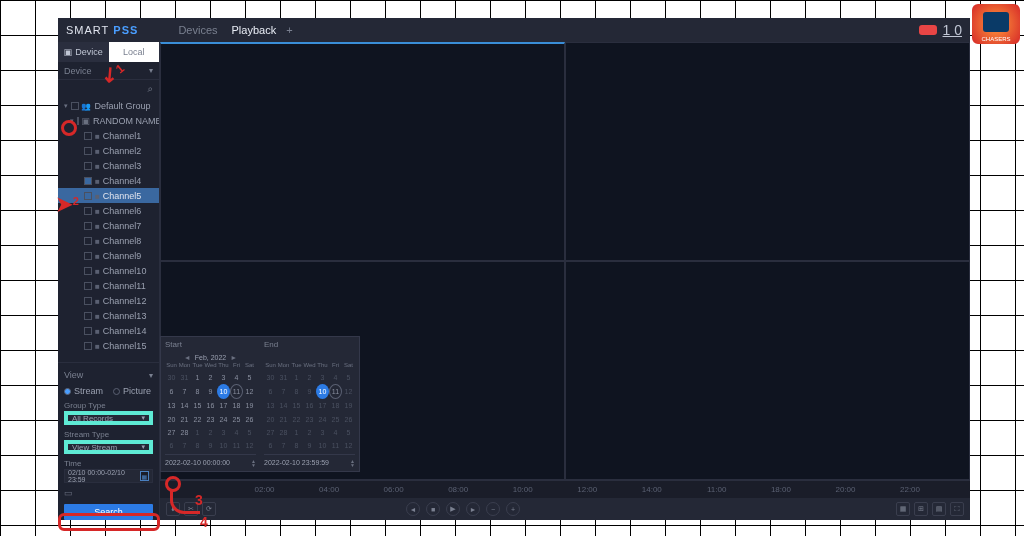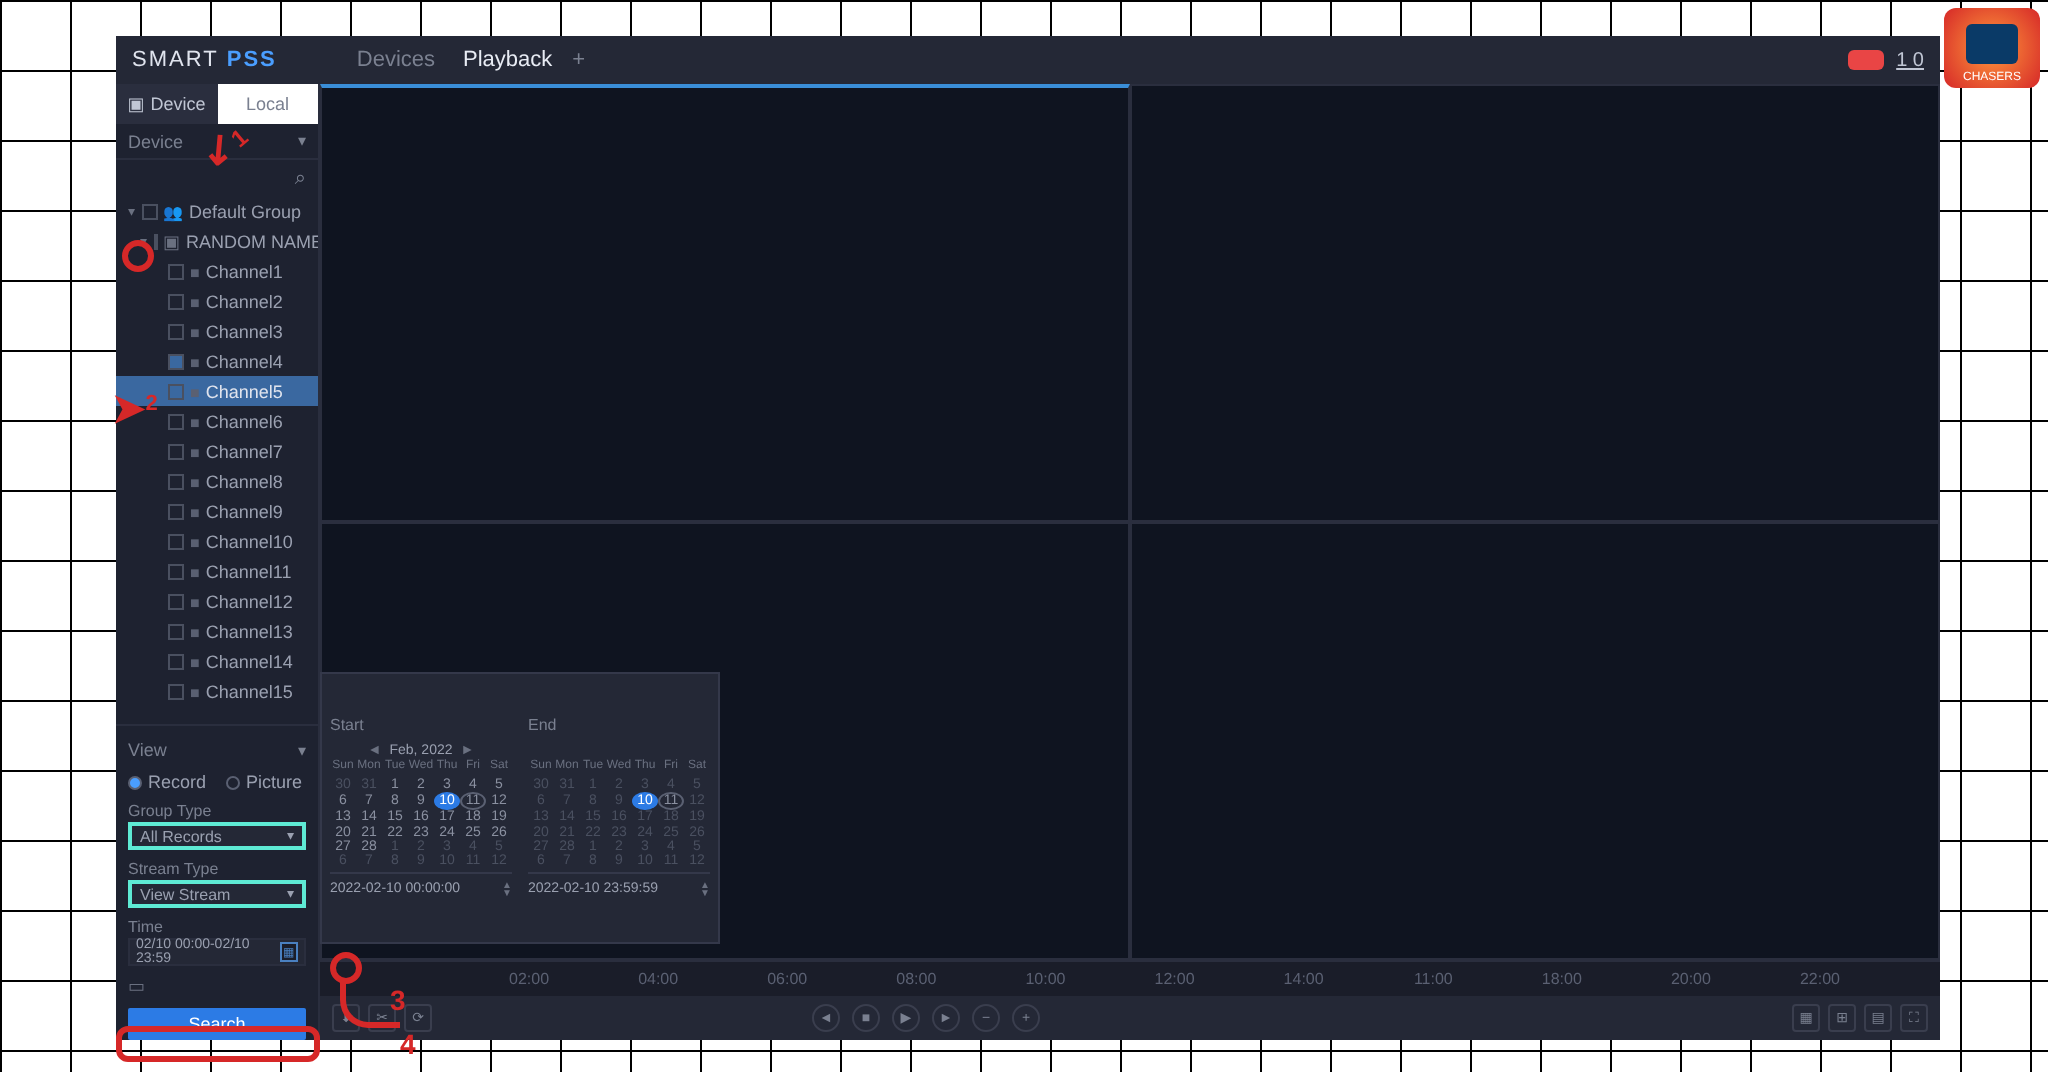--- a/index.html
+++ b/index.html
@@ -48,36 +48,36 @@
 
 
 .lower-panel { background: #1e2230; border-top: 1px solid #2a2e3e; font-size: 9px; padding: 4px 6px 0; }
 .view-row { height: 16px; display: flex; align-items: center; color: #7a8090; position: relative; }
 .view-row::after { content: '▾'; position: absolute; right: 0; font-size: 8px; }
 .radio-row { display: flex; gap: 8px; height: 16px; align-items: center; justify-content: space-between; padding-right: 2px; }
 .radio { display: flex; align-items: center; gap: 3px; color: #9aa0b0; cursor: pointer; }
 .radio .dot { width: 7px; height: 7px; border-radius: 50%; border: 1px solid #5a6072; }
 .radio.on .dot { background: #4a9eff; }
 .lbl-row { color: #7a8090; height: 12px; display: flex; align-items: center; font-size: 8px; }
-.select-small { height: 14px; background: #242836; border: 2px solid #5eead4; display: flex; align-items: center; padding: 0 4px; font-size: 8px; color: #9aa0b0; position: relative; margin-bottom: 3px; }
+.select-small { height: 14px; background: #242836; border: 4px solid #5eead4; display: flex; align-items: center; padding: 0 4px; font-size: 8px; color: #9aa0b0; position: relative; margin-bottom: 3px; }
 .select-small::after { content: '▾'; position: absolute; right: 4px; font-size: 7px; }
 .time-input { height: 14px; background: #242836; border: 1px solid #2a2e3e; display: flex; align-items: center; padding: 0 3px; font-size: 7px; color: #9aa0b0; gap: 2px; }
 .cal-ico { width: 10px; height: 10px; border: 1px solid #4a80c0; display: flex; align-items: center; justify-content: center; font-size: 6px; color: #4a80c0; background: #1a1d29; cursor: pointer; }
 .icon-row { height: 14px; display: flex; align-items: center; gap: 6px; color: #6a7080; margin-top: 3px; }
 .search-btn { height: 16px; background: #2c7be5; color: #fff; display: flex; align-items: center; justify-content: center; font-size: 9px; cursor: pointer; margin-top: 4px; border-radius: 1px; }
 
 
 .video-area { flex: 1; display: flex; flex-direction: column; position: relative; }
 .grid4 { flex: 1; display: grid; grid-template-columns: 1fr 1fr; grid-template-rows: 1fr 1fr; }
 .pane { border: 1px solid #2a2e3e; background: #0f1420; }
 .pane.active { border-top: 2px solid #3a8ed8; }
 
 
 .cal-pop { position: absolute; left: 0; top: 294px; width: 200px; height: 136px; background: #242836; border: 1px solid #34384a; display: flex; font-size: 7px; z-index: 5; }
-.cal-half { flex: 1; padding: 21px 4px; display: flex; flex-direction: column; }
+.cal-half { flex: 1; padding: 3px 4px; display: flex; flex-direction: column; }
 .cal-hdr { color: #7a8090; font-size: 8px; text-align: left; height: 12px; }
 .cal-month { display: flex; justify-content: center; gap: 4px; height: 10px; align-items: center; color: #9aa0b0; }
 .cal-nav { color: #6a7080; cursor: pointer; font-size: 7px; }
 .cal-days { display: grid; grid-template-columns: repeat(7, 1fr); font-size: 6px; color: #6a7080; text-align: center; height: 9px; }
 .cal-grid { display: grid; grid-template-columns: repeat(7, 1fr); gap: 0; flex: 1; }
 .cal-cell { display: flex; align-items: center; justify-content: center; color: #8a90a0; font-size: 7px; cursor: pointer; }
 .cal-cell.dim { color: #4a5060; }
 .cal-cell.sel { background: #2c7be5; color: #fff; border-radius: 50%; }
 .cal-cell.today { border: 1px solid #5a6072; border-radius: 50%; }
 .cal-time { height: 14px; display: flex; align-items: center; gap: 2px; font-size: 7px; color: #9aa0b0; border-top: 1px solid #34384a; margin-top: 2px; padding-top: 2px; }
@@ -115,21 +115,21 @@
 
   <div class="header">
     <span class="logo"><span>SMART</span><b> PSS</b></span>
     <div class="tabs">
       <span class="tab">Devices</span>
       <span class="tab active">Playback</span>
     </div>
     <span class="plus">+</span>
     <div class="header-right">
       <span class="red-ind"></span>
-      <span style="color:#c0c6d4;font-size:10px;text-decoration:underline;">1 0</span>
+      <span style="color:#c0c6d4;font-size:14px;text-decoration:underline;">1 0</span>
     </div>
   </div>
 
   <div class="main">
 
     <div class="sidebar">
       <div class="side-tabs">
         <div class="side-tab active">▣ <span>Device</span></div>
         <div class="side-tab">
             <span>Local</span>
@@ -228,21 +228,21 @@
               <span class="ico-cam"></span>
               <span>Channel15</span>
             </div>
           </div>
       </div>
       <div class="lower-panel">
         <div class="view-row">View</div>
         <div class="radio-row">
           <span class="radio on">
               <span class="dot"></span>
-              <span>Record</span>
+              <span>Stream</span>
             </span>
           <span class="radio">
               <span class="dot"></span>
               <span>Picture</span>
             </span>
         </div>
         <div class="lbl-row">Group Type</div>
         <div class="select-small">All Records</div>
         <div class="lbl-row">Stream Type</div>
         <div class="select-small">View Stream</div>

